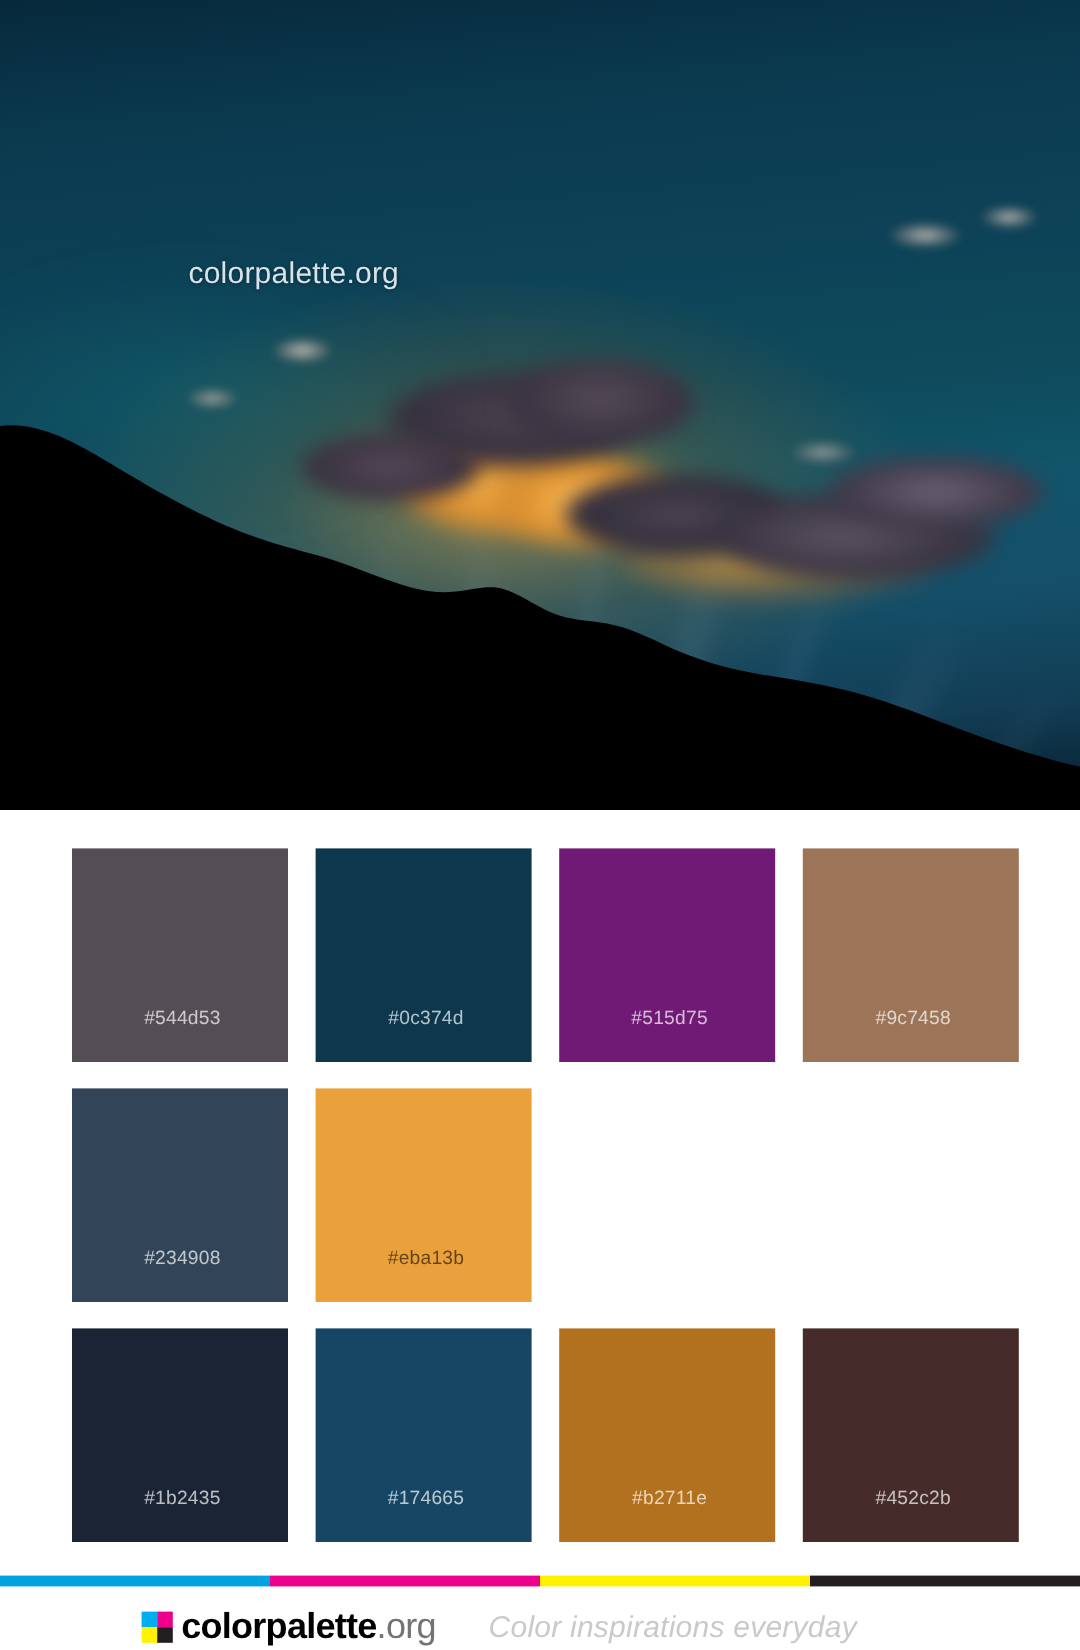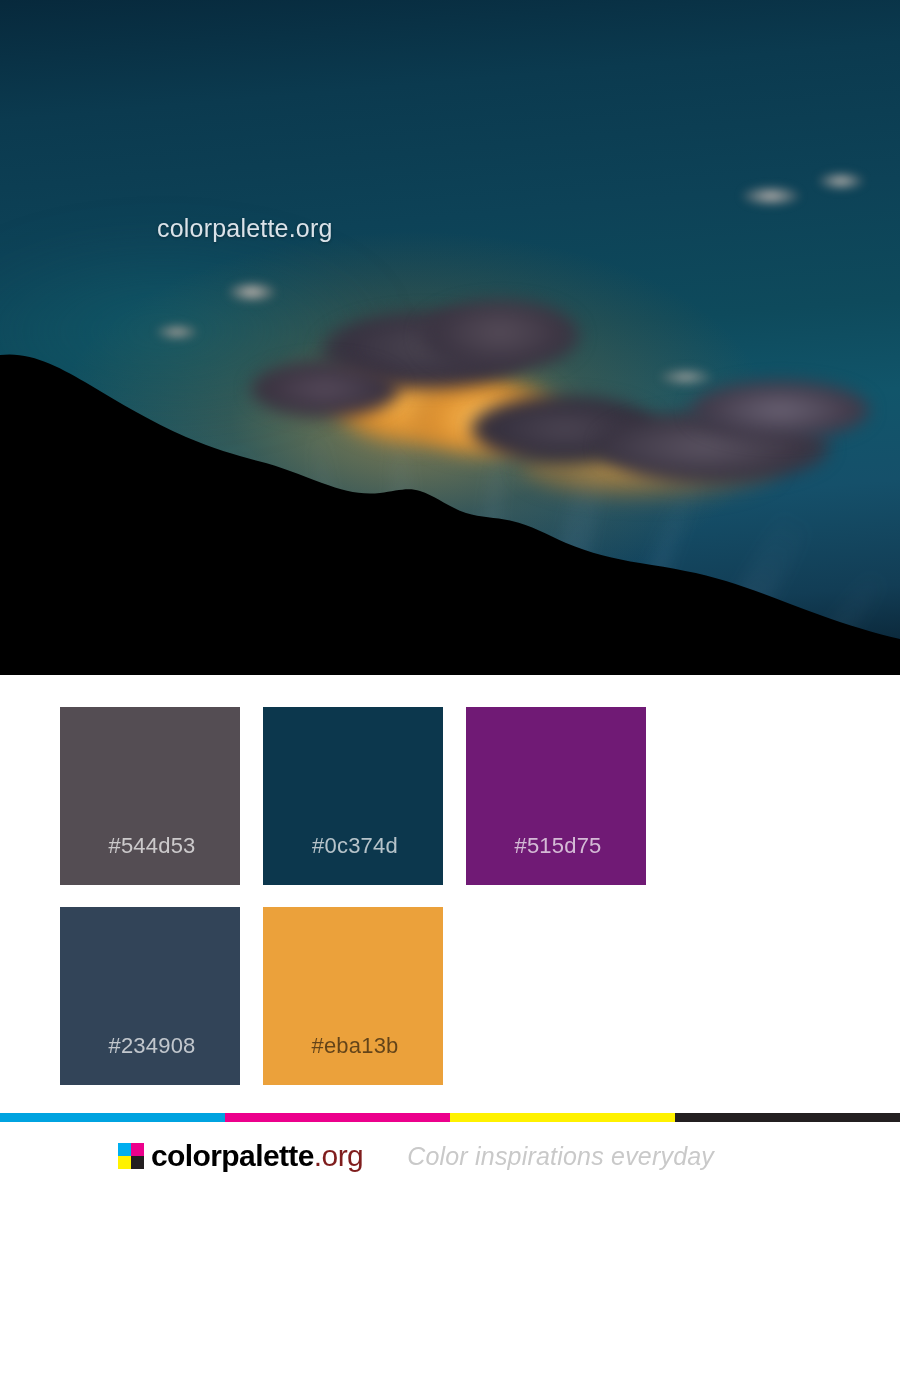--- a/index.html
+++ b/index.html
@@ -107,21 +107,21 @@
     width: 180px;
     height: 178px;
     flex: 0 0 180px;
   }
   .swatch .hex {
     position: absolute;
     left: 4px;
     right: 0;
     bottom: 28px;
     text-align: center;
-    font-size: 22px;
+    font-size: 16px;
     line-height: 1;
     letter-spacing: 0.2px;
     color: rgba(255,255,255,0.70);
   }
   .swatch.dark-label .hex { color: rgba(0,0,0,0.58); }
 
   
   .footer {
     width: 900px;
     padding-top: 6px;
@@ -152,21 +152,21 @@
     margin-right: 7px;
   }
   .logo-mark i { display: block; }
   .logo-text {
     font-size: 30px;
     font-weight: bold;
     line-height: 1;
     letter-spacing: -0.6px;
   }
   .logo-text .brand { color: #000000; }
-  .logo-text .tld { color: #7f1d1d; font-weight: normal; }
+  .logo-text .tld { color: #737373; font-weight: normal; }
   .tagline {
     margin-left: 44px;
     font-size: 25px;
     font-style: italic;
     color: #c9c9c9;
     line-height: 1;
     letter-spacing: 0.2px;
   }
 </style>
 </head>
@@ -234,31 +234,48 @@
   <div class="row">
     <div class="swatch" style="background:#544d53;">
       <div class="hex">#544d53</div>
     </div>
     <div class="swatch" style="background:#0c374d;">
       <div class="hex">#0c374d</div>
     </div>
     <div class="swatch" style="background:#701a75;">
       <div class="hex">#515d75</div>
     </div>
+    <div class="swatch" style="background:#9c7458;">
+      <div class="hex">#9c7458</div>
+    </div>
   </div>
 
   <div class="row">
     <div class="swatch" style="background:#324458;">
       <div class="hex">#234908</div>
     </div>
     <div class="swatch dark-label" style="background:#eba13b;">
       <div class="hex">#eba13b</div>
     </div>
   </div>
 
+  <div class="row">
+    <div class="swatch" style="background:#1b2435;">
+      <div class="hex">#1b2435</div>
+    </div>
+    <div class="swatch" style="background:#174665;">
+      <div class="hex">#174665</div>
+    </div>
+    <div class="swatch" style="background:#b2711e;">
+      <div class="hex">#b2711e</div>
+    </div>
+    <div class="swatch" style="background:#452c2b;">
+      <div class="hex">#452c2b</div>
+    </div>
+  </div>
 
 </div>
 
 <div class="footer">
   <div class="cmyk-bar">
     <span style="background:#00a3e0;"></span>
     <span style="background:#ec008c;"></span>
     <span style="background:#fff200;"></span>
     <span style="background:#231f20;"></span>
   </div>

